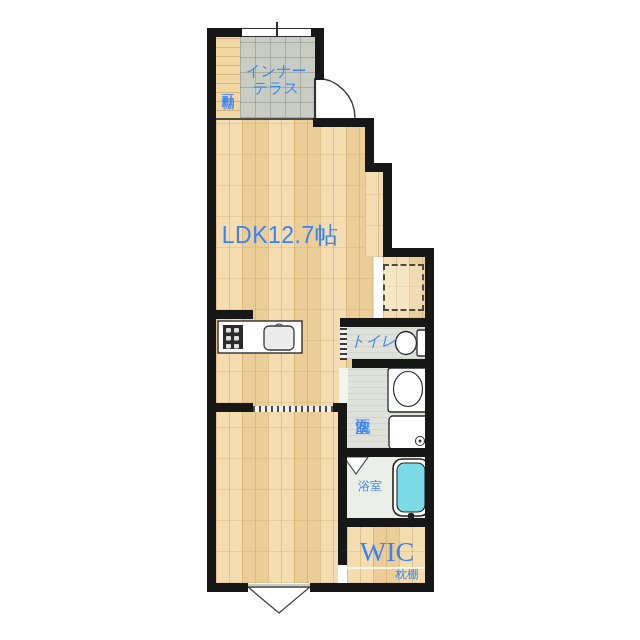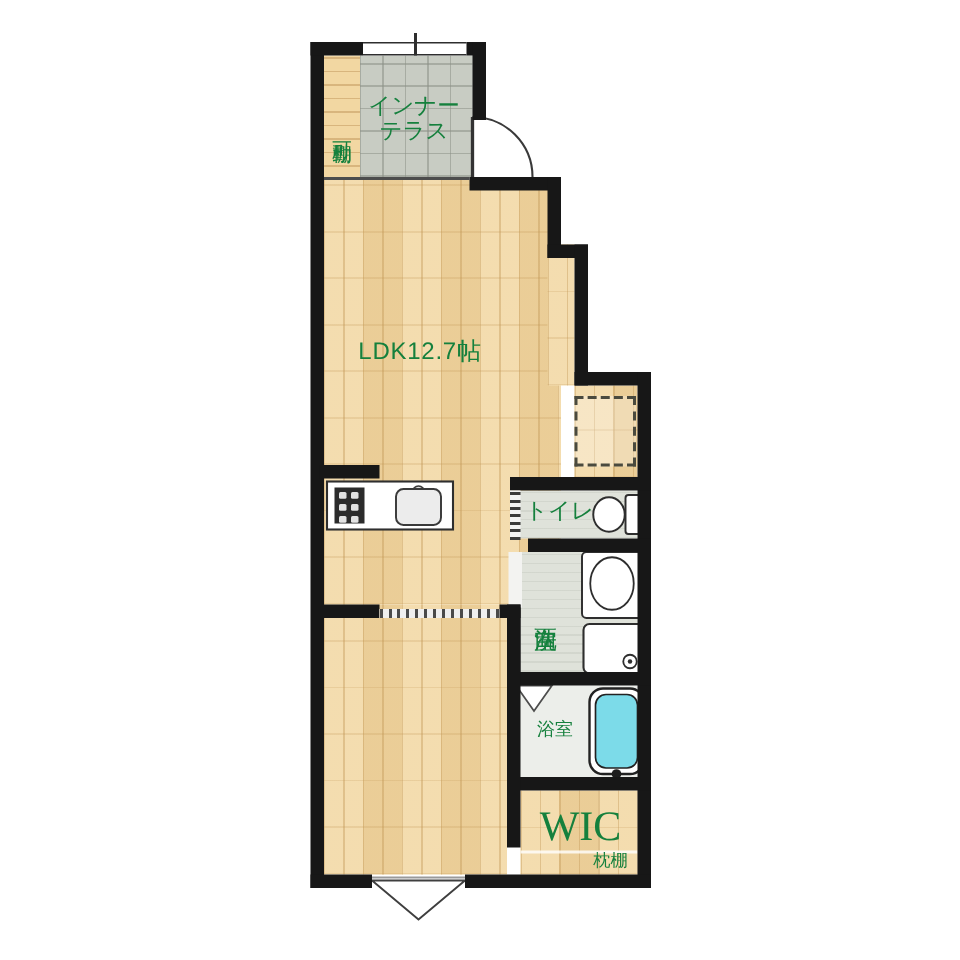--- a/index.html
+++ b/index.html
@@ -14,21 +14,21 @@
       repeating-linear-gradient(90deg, rgba(255,255,255,.14) 0 26px, rgba(170,120,55,.10) 26px 52px);}
   .wood-h{position:absolute;background-color:var(--wood,#f2d7a2);
     background-image:repeating-linear-gradient(0deg, rgba(185,140,80,.45) 0 1px, rgba(0,0,0,0) 1px 9px);}
   .terrace{position:absolute;background-color:var(--terrace,#c8ccc3);
     background-image:
       repeating-linear-gradient(0deg, rgba(140,145,135,.55) 0 1px, rgba(0,0,0,0) 1px 15px),
       repeating-linear-gradient(90deg, rgba(140,145,135,.55) 0 1px, rgba(0,0,0,0) 1px 15px);}
   .wet{position:absolute;background:var(--wet_floor,#dfe2da);
     background-image:repeating-linear-gradient(0deg, rgba(120,128,115,.12) 0 1px, rgba(0,0,0,0) 1px 6px);}
   .bathf{position:absolute;background:var(--bath_floor,#eceeea);}
-  .lbl{position:absolute;color:#15803d;display:flex;align-items:center;justify-content:center;
+  .lbl{position:absolute;color:#3b82f6;display:flex;align-items:center;justify-content:center;
        text-align:center;white-space:pre;line-height:1.15;}
   .vert{writing-mode:vertical-rl;text-orientation:upright;}
   .hatch-v{position:absolute;background:repeating-linear-gradient(0deg,#3a3a3a 0 2px,#f2f2f2 2px 5px);}
   .hatch-h{position:absolute;background:repeating-linear-gradient(90deg,#4a4a4a 0 2px,#efefef 2px 6px);}
   svg{position:absolute;left:0;top:0;}
 </style>
 </head>
 <body>
 
 <div id="canvas">
@@ -119,24 +119,24 @@
   <div class="wall" style="left:333px;top:403px;width:14px;height:9px;"></div>
   <div class="wall" style="left:338px;top:403px;width:9px;height:162px;"></div>
 
   <div class="lbl vert" style="left:214px;top:48px;width:26px;height:74px;font-size:13px;letter-spacing:1px;">可動棚</div>
 
   <div class="lbl" style="left:236px;top:58px;width:80px;height:42px;font-size:15px;font-weight:500;flex-direction:column;">
     <span>インナー</span>
     <span>テラス</span>
   </div>
 
-  <div class="lbl" style="left:200px;top:221px;width:160px;height:28px;font-size:16px;letter-spacing:.5px;">LDK12.7帖</div>
+  <div class="lbl" style="left:200px;top:221px;width:160px;height:28px;font-size:23px;letter-spacing:.5px;">LDK12.7帖</div>
 
 
-  <div class="lbl" style="left:346px;top:331px;width:54px;height:20px;font-size:15px;">トイレ</div>
+  <div class="lbl" style="left:346px;top:331px;width:54px;height:20px;font-size:15px;font-style:italic;">トイレ</div>
 
   <div class="lbl vert" style="left:352px;top:368px;width:22px;height:78px;font-size:15px;">洗面室</div>
 
   <div class="lbl" style="left:348px;top:477px;width:44px;height:20px;font-size:12px;">浴室</div>
 
 
   <div class="lbl" style="left:360px;top:539px;width:54px;height:26px;font-size:28px;font-family:'Liberation Serif','DejaVu Serif',serif;">WIC</div>
 
   <div class="lbl" style="left:388px;top:567px;width:38px;height:15px;font-size:11.5px;">枕棚</div>
 

